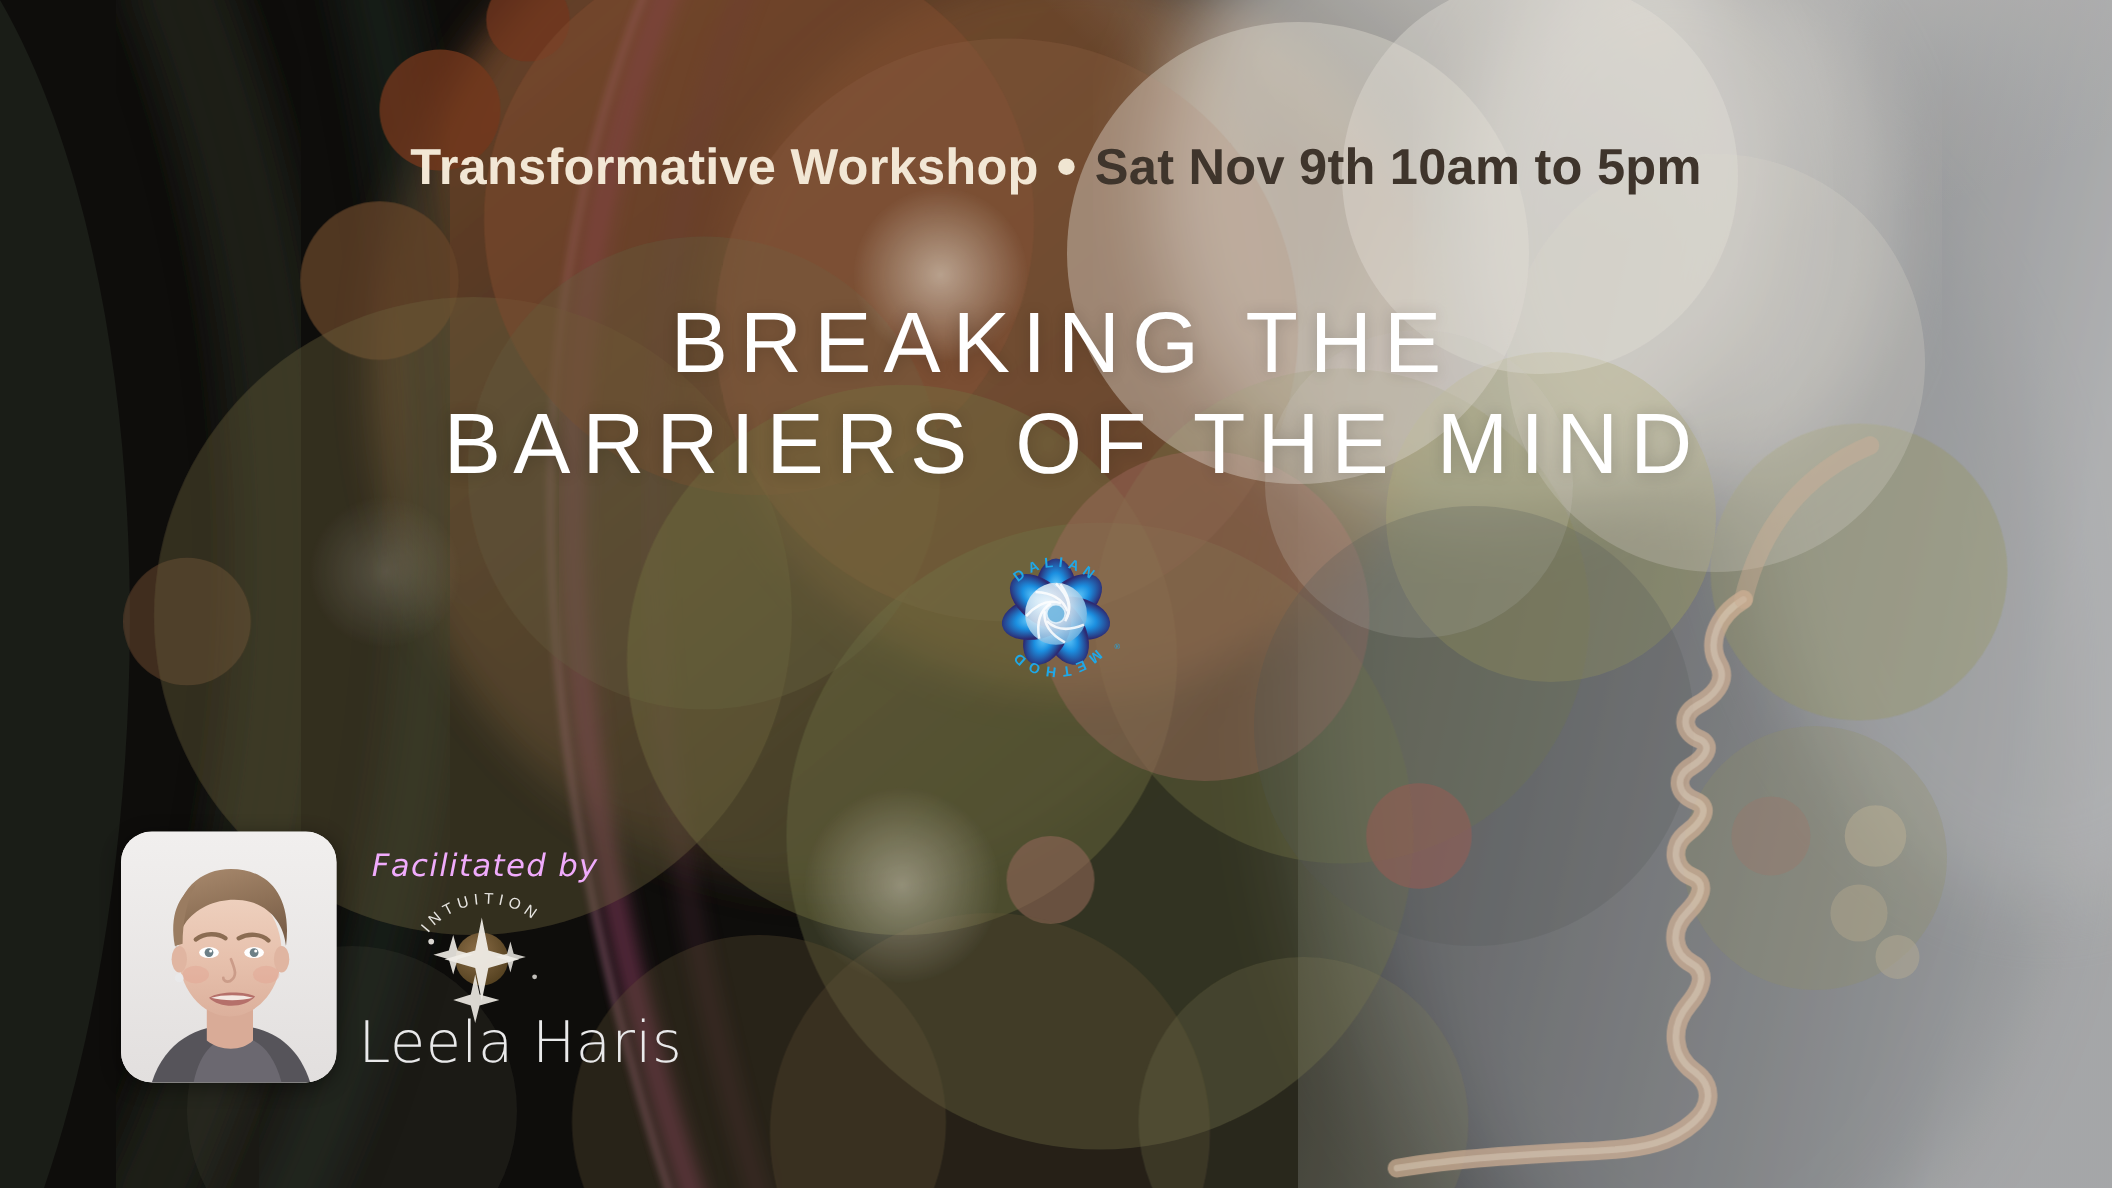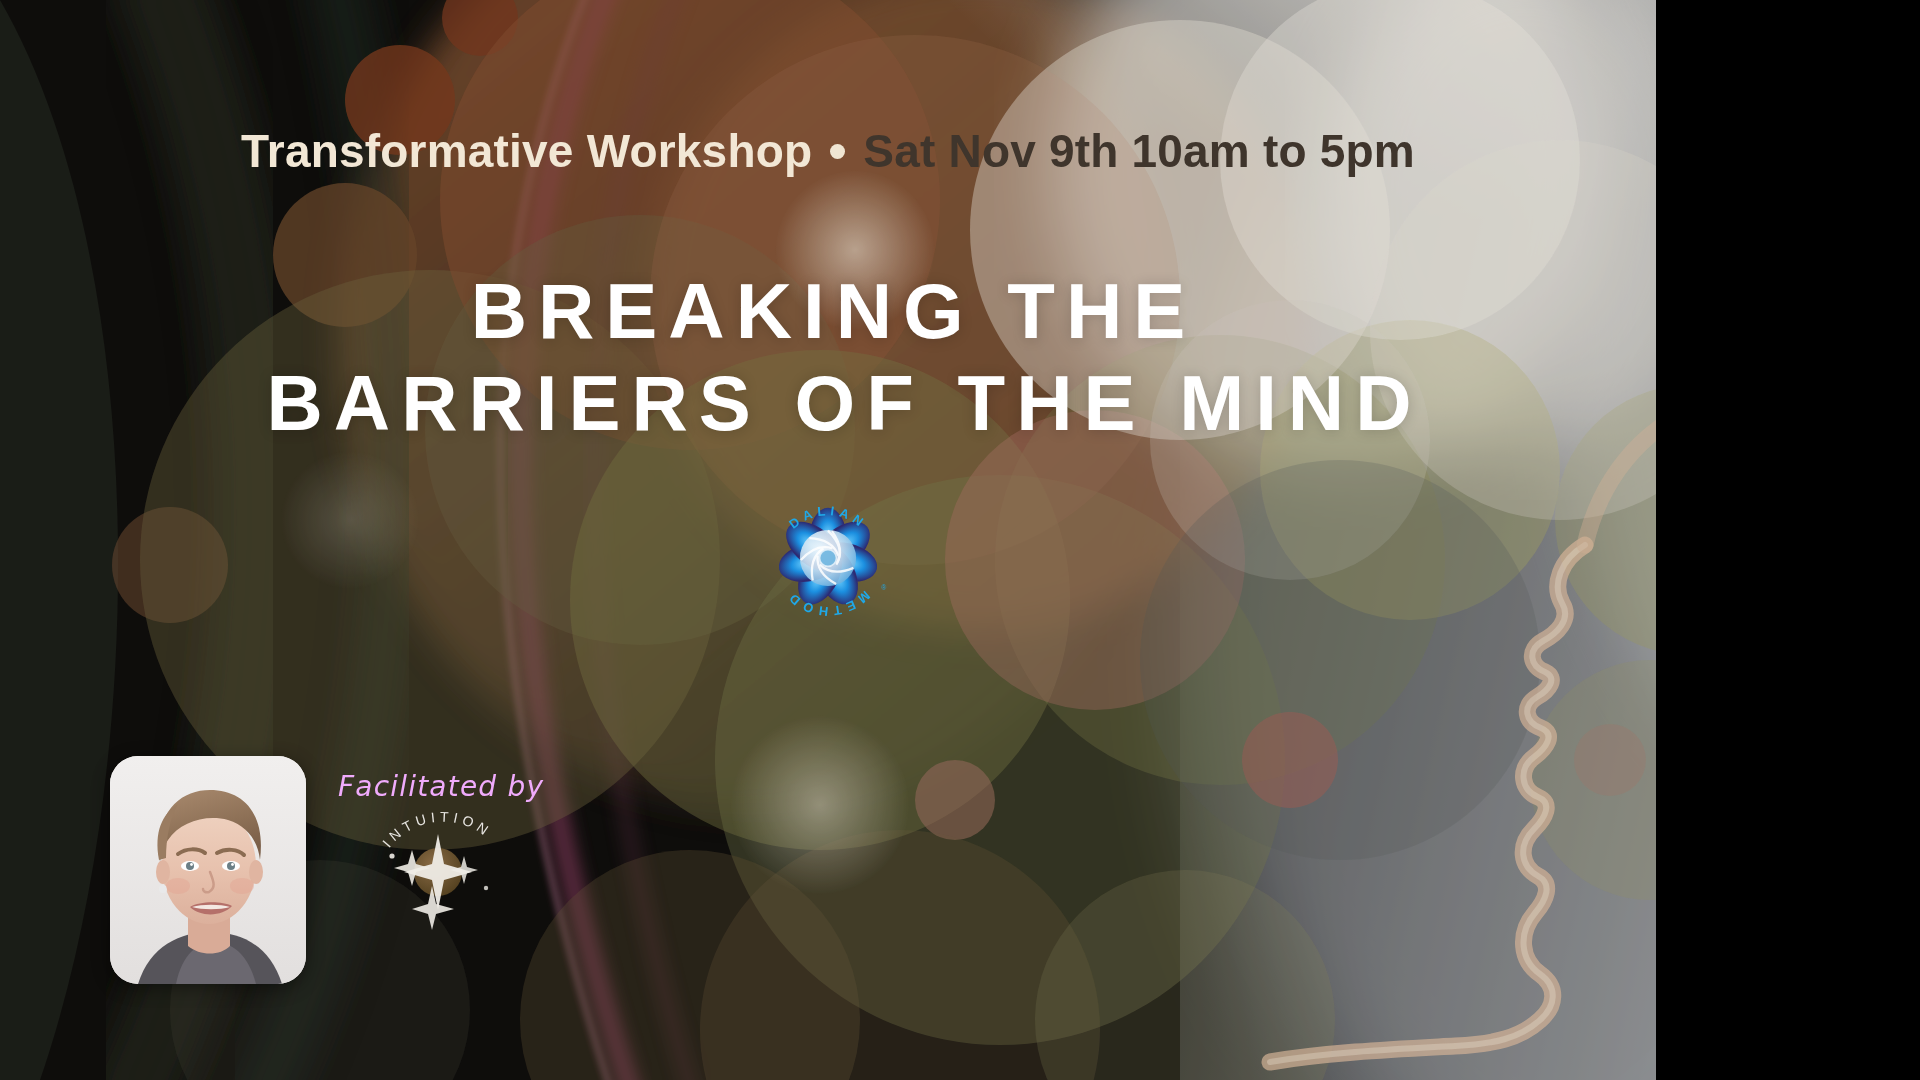--- a/index.html
+++ b/index.html
@@ -2,21 +2,21 @@
 <html><head>
 <meta charset="utf-8">
 <title>Breaking the Barriers of the Mind</title>
 <style>
   html,body{margin:0;padding:0;background:#000;}
   body{
     font-family:"Liberation Sans", sans-serif;
     width:1920px;height:1080px;overflow:hidden;
   }
   #poster{
-    position:relative;width:1656px;height:1080px;overflow:hidden;
+    position:relative;width:1920px;height:1080px;overflow:hidden;
     background:#0c0c0b;
     isolation:isolate;
   }
 
   
   .bg{position:absolute;inset:0;overflow:hidden;}
   .bg svg{position:absolute;inset:0;width:1920px;height:1080px;display:block;}
 
   
   .content{position:absolute;inset:0;}
@@ -37,21 +37,21 @@
   .k-dark{color:#3f352c;}
   .k-dot{
     display:inline-block;width:15px;height:15px;border-radius:50%;
     background:#f0e5d2;vertical-align:middle;margin:0 18px 7px 18px;
   }
 
   
   .headline{
     position:absolute;left:0;right:0;top:272px;
     text-align:center;color:#ffffff;
-    font-weight:700;
+    font-weight:400;
     font-size:78px;
     line-height:1.02;
     letter-spacing:11px;
     text-indent:11px;
     white-space:nowrap;
     text-shadow:0 1px 14px rgba(0,0,0,.18);
   }
   .headline .l2{display:block;margin-top:12px;padding-left:22px;}
 
   
@@ -381,16 +381,17 @@
             <path d="M70 24 L76 54 L104 62 L76 70 L70 100 L64 70 L36 62 L64 54 Z" opacity="0.95"></path>
             <path d="M44 40 L48 54 L62 58 L48 62 L44 76 L40 62 L26 58 L40 54 Z" opacity="0.9"></path>
             <path d="M96 46 L99 57 L110 60 L99 63 L96 74 L93 63 L82 60 L93 57 Z" opacity="0.85"></path>
             <path d="M64 76 L68 94 L86 99 L68 104 L64 120 L60 104 L44 99 L60 94 Z" opacity="0.9"></path>
             <circle cx="24" cy="46" r="2.6" opacity="0.9"></circle>
             <circle cx="118" cy="78" r="2.2" opacity="0.8"></circle>
           </g>
         </svg>
       </div>
 
+      <div class="presenter-name">Leela Haris</div>
     </div>
 
   </div>
 </div>
 
 </body></html>

